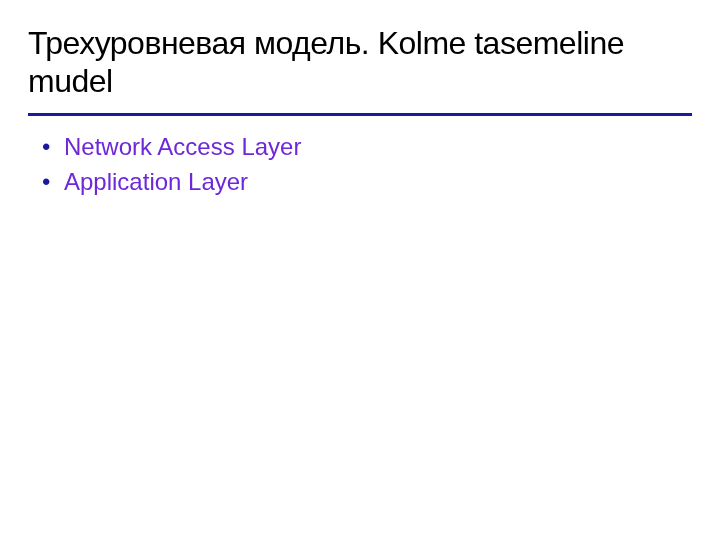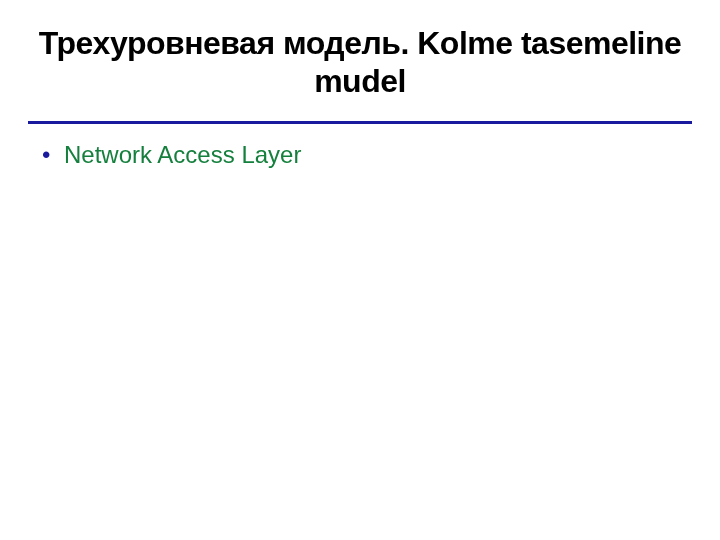--- a/index.html
+++ b/index.html
@@ -9,39 +9,38 @@
     }
     body {
       width: 720px;
       height: 540px;
       background: #ffffff;
       font-family: Tahoma, Verdana, Arial, sans-serif;
       padding: 24px 28px;
     }
     .slide-title {
       font-size: 32px;
-      font-weight: bold;
+      font-weight: normal;
       color: #000000;
       line-height: 1.2;
-      margin-bottom: 20px;
+      margin-bottom: 12px;
       letter-spacing: -0.5px;
-      text-align: center;
     }
     .title-rule {
       border: none;
       border-top: 3px solid #1a1a9e;
       margin-bottom: 14px;
     }
     .bullet-list {
       list-style: none;
       padding-left: 14px;
     }
     .bullet-list li {
       font-size: 24px;
-      color: #15803d;
+      color: #6d28d9;
       line-height: 1.45;
       position: relative;
       padding-left: 22px;
     }
     .bullet-list li::before {
       content: "•";
       position: absolute;
       left: 0;
       top: 0;
       color: #1a1a9e;
@@ -50,13 +49,14 @@
   </style>
 </head>
 <body>
 
 <h1 class="slide-title">Трехуровневая модель. Kolme tasemeline mudel</h1>
 
 <hr class="title-rule">
 
 <ul class="bullet-list">
   <li>Network Access Layer</li>
+  <li>Application Layer</li>
 </ul>
 
 </body></html>

